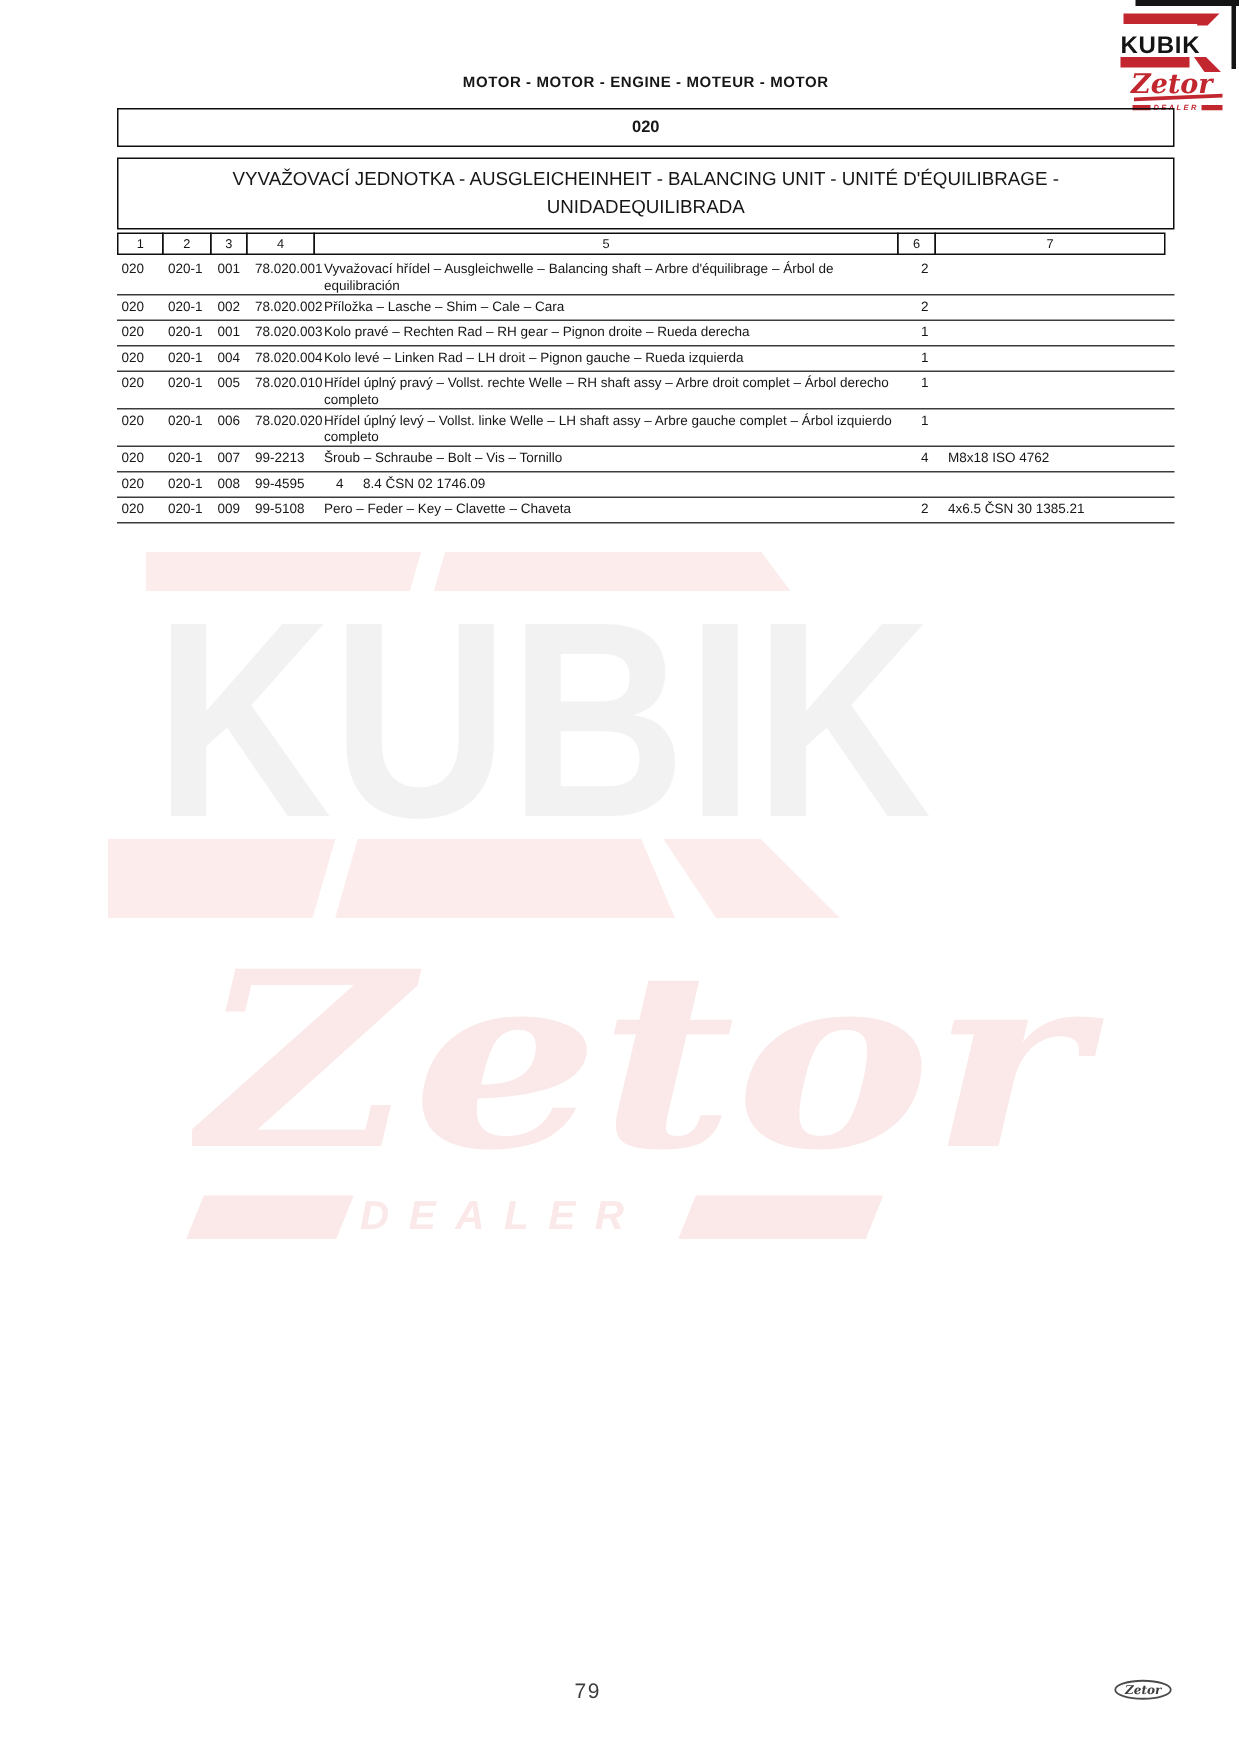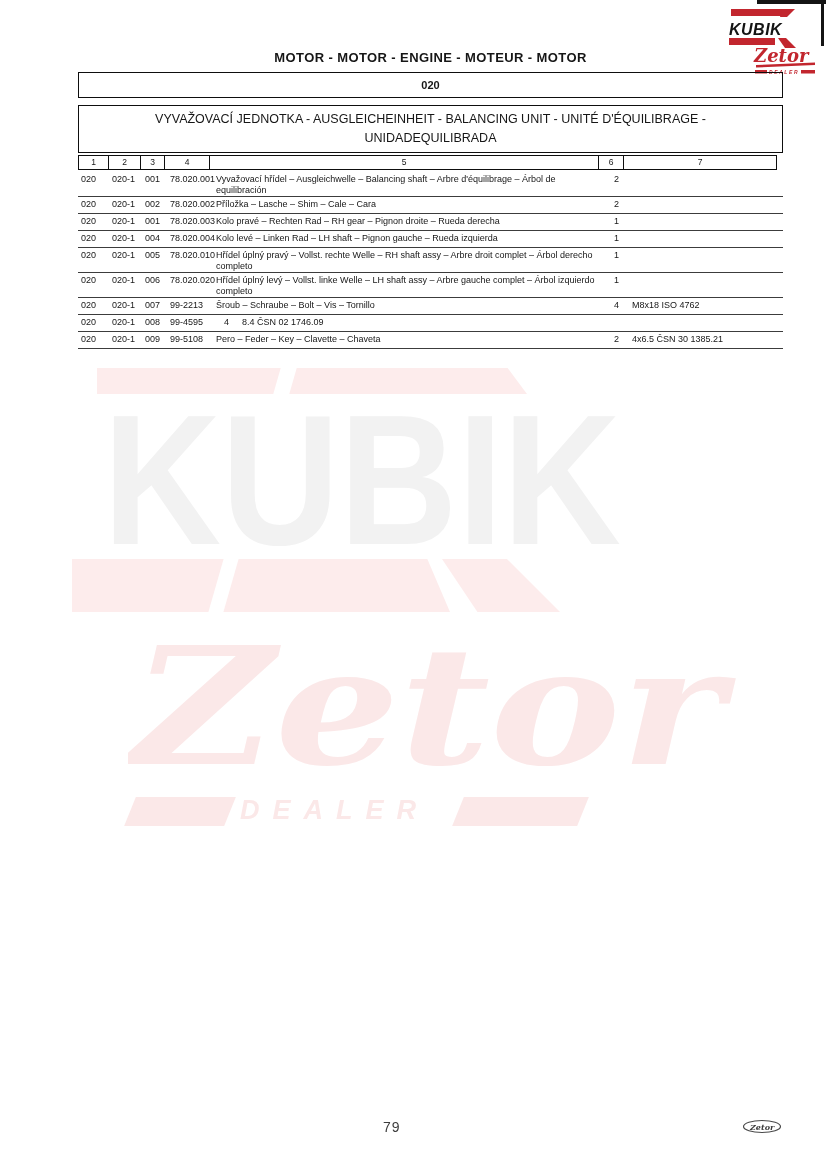--- a/index.html
+++ b/index.html
@@ -28,26 +28,26 @@
   .wm-notch-bottom{position:absolute;left:216px;top:559px;width:15px;height:53px;background:#fff;transform:skewX(-16deg);}
   .wm-kleg{position:absolute;left:442px;top:559px;width:118px;height:53px;background:var(--wm-pink);
     clip-path:polygon(0 0,55% 0,100% 100%,30% 100%);}
   .wm-kubik-svg{position:absolute;left:103px;top:406px;}
   .wm-zetor-svg{position:absolute;left:128px;top:624px;}
   .wm-dealer{position:absolute;left:240px;top:795px;font-size:27px;font-weight:bold;font-style:italic;
     letter-spacing:13px;color:var(--wm-pink2);z-index:0;}
   .wm-dealer-bar{position:absolute;height:29px;background:var(--wm-pink2);transform:skewX(-22deg);z-index:0;}
 
   
-  .kubik-logo{position:absolute;left:728px;top:8px;font-style:italic;}
+  .kubik-logo{position:absolute;left:746px;top:8px;}
   .zetor-logo{position:absolute;left:751px;top:46px;}
 
   
   .doc-header{position:absolute;left:78px;top:50px;width:705px;text-align:center;
-    font-size:13px;font-weight:bold;letter-spacing:0.4px;z-index:2;}
+    font-size:10px;font-weight:bold;letter-spacing:0.4px;z-index:2;}
   .code-box{position:absolute;left:78px;top:72px;width:705px;height:26px;border:1.6px solid #0e0e0e;
     display:flex;align-items:center;justify-content:center;font-size:11px;font-weight:bold;z-index:2;background:transparent;}
   .title-box{position:absolute;left:78px;top:105px;width:705px;height:48px;border:1.6px solid #0e0e0e;
     display:flex;flex-direction:column;align-items:center;justify-content:center;
     font-size:12.5px;font-weight:normal;line-height:19px;z-index:2;}
 
   
   .ptable{position:absolute;left:78px;top:155px;width:705px;z-index:2;}
   .thead{display:flex;height:15px;}
   .hcell{border:1.3px solid #0e0e0e;margin-left:-1px;font-size:8.5px;text-align:center;line-height:12px;}
@@ -154,21 +154,21 @@
           <div class="cell c4">78.020.003</div>
           <div class="cell c5"><span class="seg-b">Kolo pravé</span><span class="seg"> – Rechten Rad – </span><span class="seg-b">RH gear</span><span class="seg"> – Pignon droite – </span><span class="seg-b">Rueda derecha</span></div>
           <div class="cell c6">1</div>
           <div class="cell c7"></div>
         </div>
         <div class="trow">
           <div class="cell c1">020</div>
           <div class="cell c2">020-1</div>
           <div class="cell c3">004</div>
           <div class="cell c4">78.020.004</div>
-          <div class="cell c5"><span class="seg-b">Kolo levé</span><span class="seg"> – Linken Rad – </span><span class="seg-b">LH shaft</span><span class="seg"> – Pignon gauche – </span><span class="seg-b">Rueda izquierda</span></div>
+          <div class="cell c5"><span class="seg-b">Kolo levé</span><span class="seg"> – Linken Rad – </span><span class="seg-b">LH droit</span><span class="seg"> – Pignon gauche – </span><span class="seg-b">Rueda izquierda</span></div>
           <div class="cell c6">1</div>
           <div class="cell c7"></div>
         </div>
         <div class="trow">
           <div class="cell c1">020</div>
           <div class="cell c2">020-1</div>
           <div class="cell c3">005</div>
           <div class="cell c4">78.020.010</div>
           <div class="cell c5"><span class="seg-b">Hřídel úplný pravý</span><span class="seg"> – Vollst. rechte Welle – </span><span class="seg-b">RH shaft assy</span><span class="seg"> – Arbre droit complet – Árbol derecho completo</span></div>
           <div class="cell c6">1</div>

